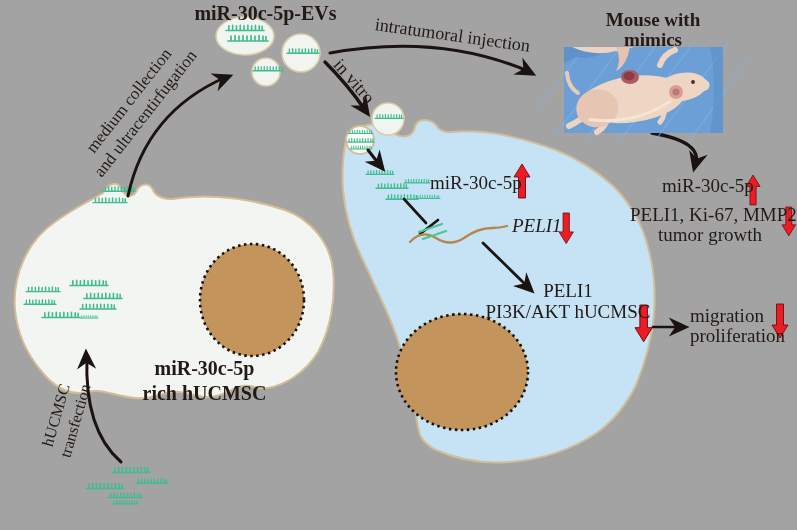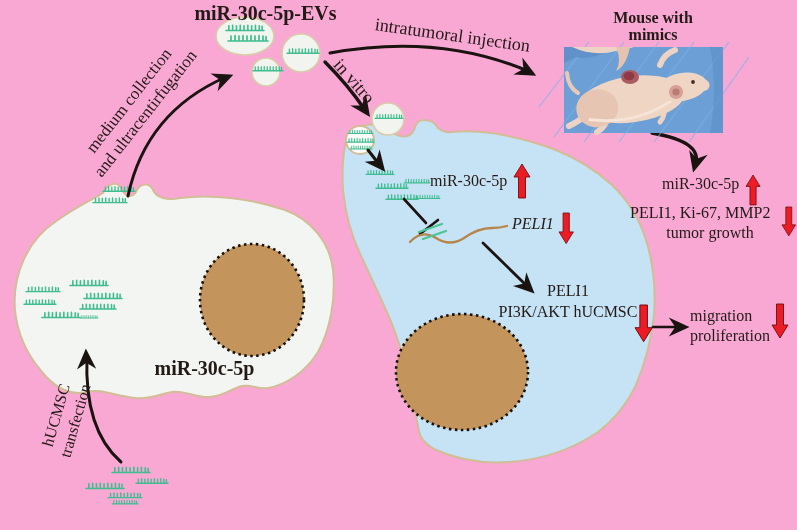--- a/index.html
+++ b/index.html
@@ -1,24 +1,24 @@
 <!DOCTYPE html>
 <html><head>
 <meta charset="utf-8">
 <style>
   html,body{margin:0;padding:0;background:#ffffff;}
-  #fig{position:relative;width:797px;height:530px;background:#f9a8d4;overflow:hidden;
+  #fig{position:relative;width:797px;height:530px;background:#a3a3a3;overflow:hidden;
        font-family:"Liberation Serif","DejaVu Serif",serif;color:#231a15;}
   #art{position:absolute;left:0;top:0;}
   .lbl{position:absolute;white-space:nowrap;line-height:1.05;}
   .bold{font-weight:700;}
   .ital{font-style:italic;}
   .ctr{text-align:center;white-space:normal;}
   .t20{font-size:20px;}
-  .t19{font-size:16px;}
+  .t19{font-size:19px;}
   .t18{font-size:18px;}
   .t17{font-size:17px;}
   .t16{font-size:16px;}
 </style>
 </head>
 <body>
 
 <div id="fig">
 
 <svg id="art" width="797" height="530" viewBox="0 0 797 530">
@@ -192,20 +192,21 @@
 
 <div class="lbl t17 ctr" style="left:12px;top:86px;width:250px;transform:rotate(-52deg);line-height:21px;">
   <div>medium collection</div>
   <div>and ultracentirfugation</div>
 </div>
 
 <div class="lbl t18 ctr" style="left:312px;top:72px;width:84px;transform:rotate(49deg);">in vitro</div>
 
 <div class="lbl bold t20 ctr" style="left:112px;top:356px;width:185px;line-height:25px;">
   <div>miR-30c-5p</div>
+  <div>rich hUCMSC</div>
 </div>
 
 <div class="lbl t16 ctr" style="left:8px;top:398px;width:116px;transform:rotate(-74deg);line-height:20px;">
   <div>hUCMSC</div>
   <div>transfection</div>
 </div>
 
 
 
 <div class="lbl t19" style="left:430px;top:173px;">miR-30c-5p</div>

